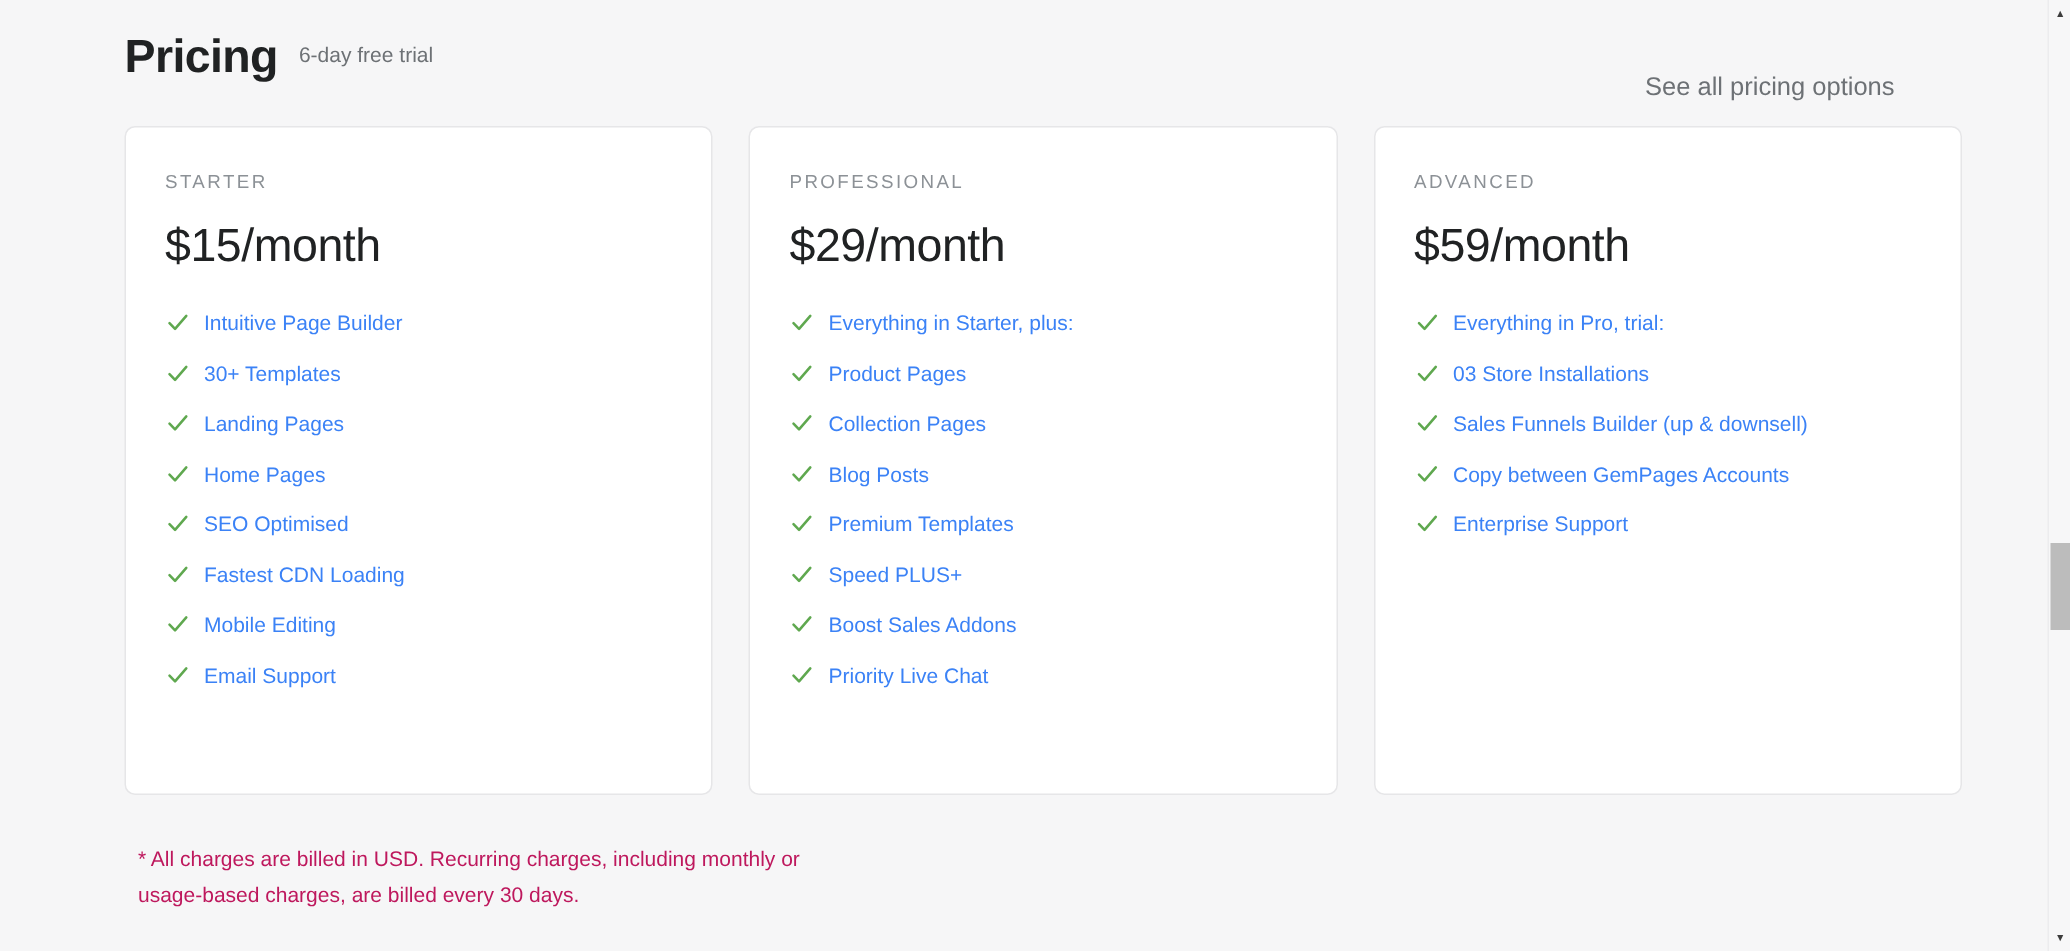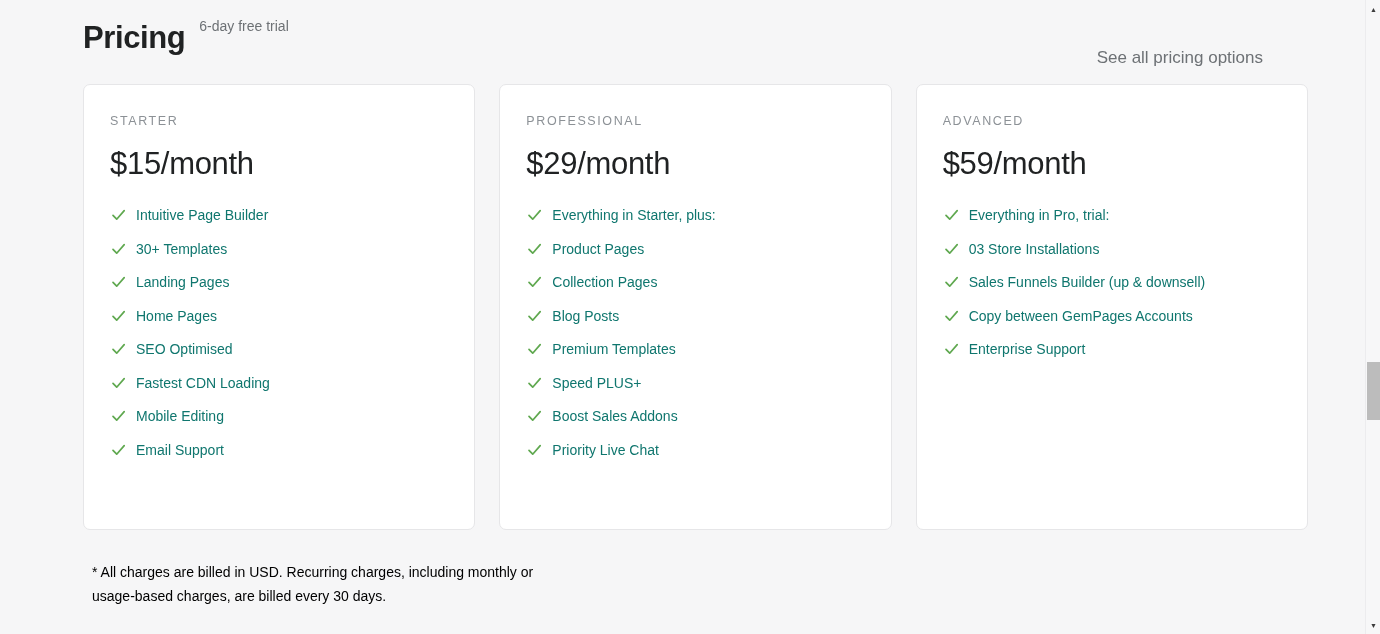--- a/index.html
+++ b/index.html
@@ -38,21 +38,21 @@
     left: 83px;
     top: 18px;
     width: 1200px;
     height: 48px;
   }
   .header-left {
     position: absolute;
     left: 0;
     top: 0;
     display: flex;
-    align-items: flex-start;
+    align-items: center;
   }
   .page-title {
     font-size: 31px;
     font-weight: bold;
     color: #202223;
     letter-spacing: -0.4px;
     line-height: 40px;
   }
   .page-subtitle {
     margin-left: 14px;
@@ -121,32 +121,32 @@
   .check-icon {
     flex: 0 0 auto;
     width: 17px;
     height: 20px;
     margin-right: 9px;
     display: block;
   }
   .check-icon svg { display: block; }
   .feature-text {
     font-size: 14px;
-    color: #0f766e;
+    color: #3b82f6;
     line-height: 20px;
   }
 
   
   .footnote {
     position: absolute;
     left: 92px;
     top: 560px;
     width: 470px;
     font-size: 14px;
-    color: #000000;
+    color: #be185d;
     line-height: 24px;
   }
 
   
   .scrollbar {
     position: absolute;
     right: 0;
     top: 0;
     width: 15px;
     height: 634px;

